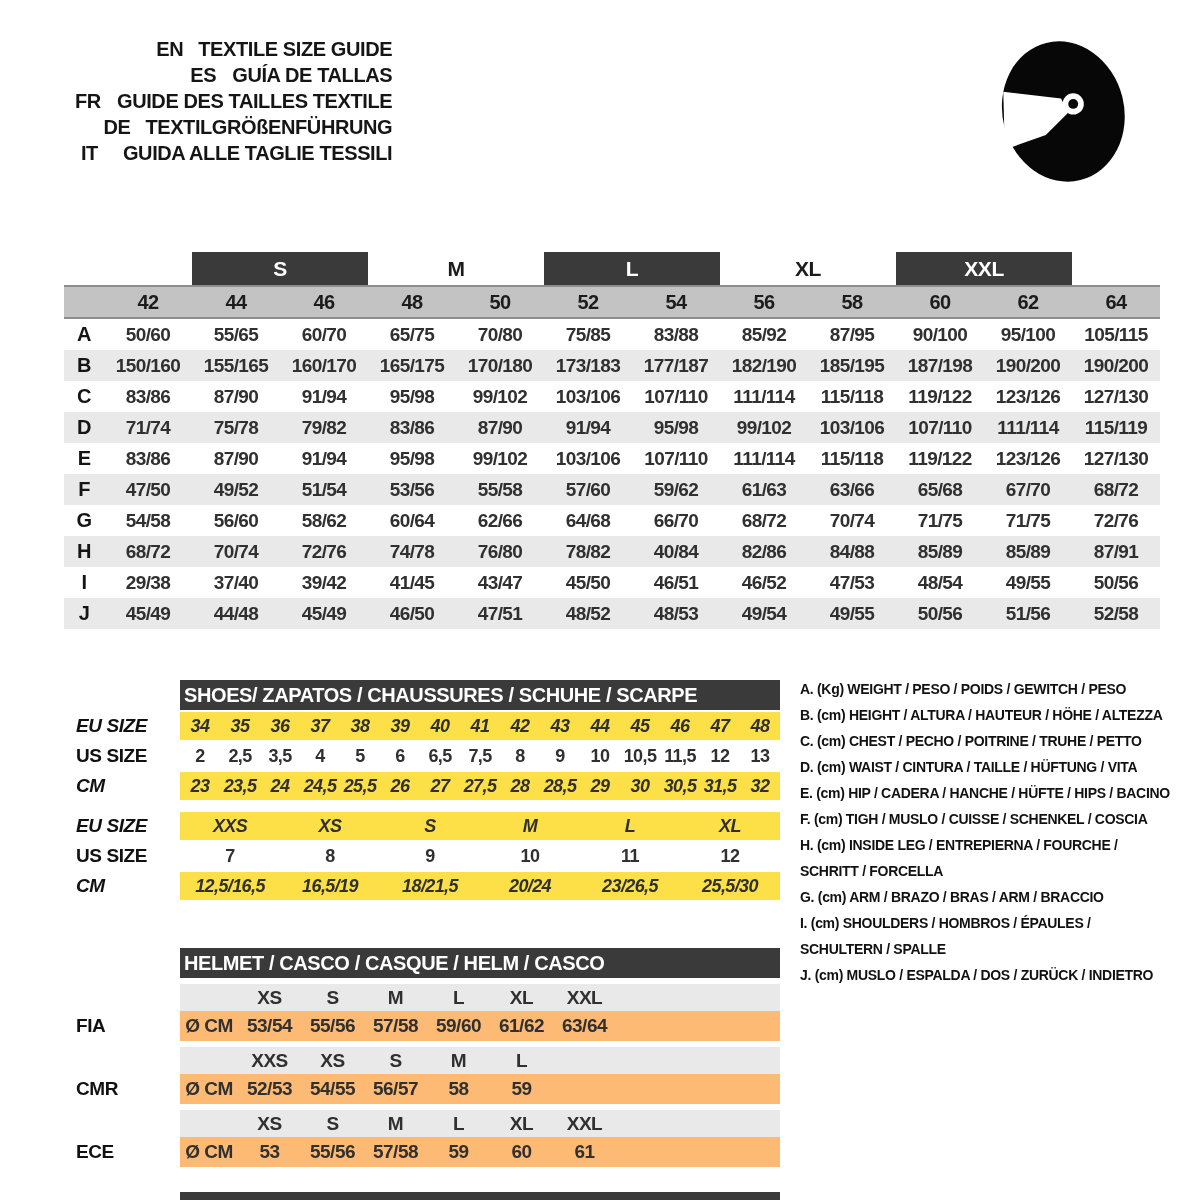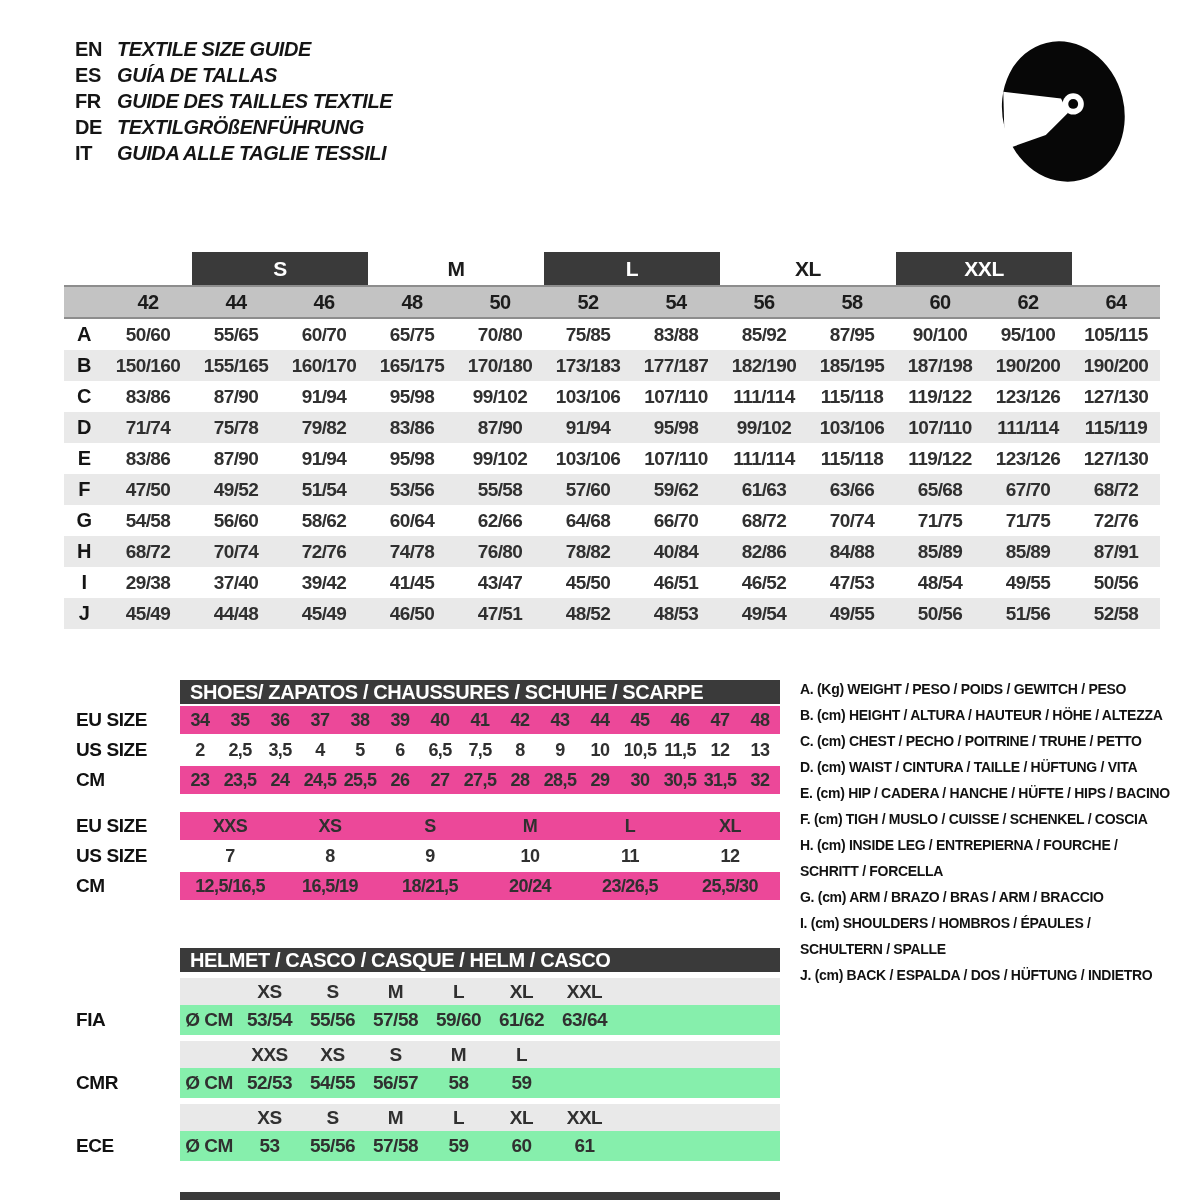--- a/index.html
+++ b/index.html
@@ -4,23 +4,23 @@
 <style>
   html,body{margin:0;padding:0;}
   body{
     width:1200px;height:1200px;background:#ffffff;position:relative;
     font-family:"Liberation Sans",sans-serif;color:#222;overflow:hidden;
   }
   .abs{position:absolute;}
 
   
   #languages{left:75px;top:36px;}
-  .lang-row{display:flex;align-items:center;height:26px;font-weight:bold;font-size:20px;letter-spacing:-0.4px;color:#151515;}
+  .lang-row{display:flex;align-items:center;height:26px;font-weight:bold;font-size:20px;letter-spacing:-0.4px;color:#151515;justify-content:flex-end;}
   .lang-code{width:42px;flex:0 0 42px;}
-  .lang-title{white-space:nowrap;font-style:italic;}
+  .lang-title{white-space:nowrap;}
 
   
   #helmet-icon{left:982px;top:26px;width:152px;height:168px;}
 
   
   #size-table{left:64px;top:252px;width:1096px;}
   .grid13{display:grid;grid-template-columns:40px repeat(12,1fr);}
   .groups-row{height:33px;}
   .group{display:flex;align-items:center;justify-content:center;font-weight:bold;font-size:21px;color:#1c1c1c;letter-spacing:-0.4px;}
   .group.boxed{background:#3a3a3a;color:#ffffff;}
@@ -28,35 +28,35 @@
     align-items:center;text-align:center;font-weight:bold;font-size:20px;color:#1c1c1c;letter-spacing:-0.5px;}
   .t-row{height:31px;align-items:center;text-align:center;font-weight:bold;font-size:19px;color:#303030;letter-spacing:-0.6px;}
   .t-row.striped{background:#e9e9e9;}
   .t-row .letter{color:#151515;font-size:20px;}
 
   
   .section{position:absolute;left:180px;width:600px;}
   #shoes{top:680px;}
   #gloves{top:810px;}
   #helmet{top:948px;}
-  .sec-header{height:24px;background:#3a3a3a;color:#ffffff;display:flex;align-items:center;
-    padding-left:10px;font-weight:bold;font-size:20px;letter-spacing:-0.4px;white-space:nowrap;box-sizing:border-box;}
+  .sec-header{height:30px;background:#3a3a3a;color:#ffffff;display:flex;align-items:center;
+    padding-left:4px;font-weight:bold;font-size:20px;letter-spacing:-0.4px;white-space:nowrap;box-sizing:border-box;}
   .sec-row{position:relative;height:28px;margin-top:2px;display:grid;align-items:center;text-align:center;
     font-weight:bold;font-size:18px;color:#303030;letter-spacing:-0.6px;}
-  .sec-row.striped{background:#ec4899;}
+  .sec-row.striped{background:#fde047;font-style:italic;}
   .cols15{grid-template-columns:repeat(15,1fr);}
   .cols6{grid-template-columns:repeat(6,1fr);}
   .row-label{position:absolute;left:-104px;width:100px;text-align:left;color:#111111;font-size:19px;letter-spacing:-0.4px;white-space:nowrap;}
 
   
   .h-grid{grid-template-columns:58px repeat(6,63px);}
   .h-sizes{position:relative;height:27px;margin-top:6px;display:grid;align-items:center;text-align:center;
     font-weight:bold;font-size:19px;color:#303030;letter-spacing:-0.5px;background:#e9e9e9;}
   .h-values{position:relative;height:30px;margin-top:0;display:grid;align-items:center;text-align:center;
-    font-weight:bold;font-size:19px;color:#303030;letter-spacing:-0.5px;background:#86efac;}
+    font-weight:bold;font-size:19px;color:#303030;letter-spacing:-0.5px;background:#fdba74;}
 
   
   #legend{left:800px;top:676px;width:396px;font-weight:bold;font-size:14px;line-height:26px;
     color:#111111;letter-spacing:-0.3px;}
   .legend-item{white-space:pre-line;}
 
   
   #bottom-bar{left:180px;top:1192px;width:600px;height:8px;background:#3a3a3a;}
 </style>
 </head>
@@ -431,16 +431,16 @@
     <div class="legend-item">B. (cm) HEIGHT / ALTURA / HAUTEUR / HÖHE / ALTEZZA</div>
     <div class="legend-item">C. (cm) CHEST / PECHO / POITRINE / TRUHE / PETTO</div>
     <div class="legend-item">D. (cm) WAIST / CINTURA / TAILLE / HÜFTUNG / VITA</div>
     <div class="legend-item">E. (cm) HIP / CADERA / HANCHE / HÜFTE / HIPS / BACINO</div>
     <div class="legend-item">F. (cm) TIGH / MUSLO / CUISSE / SCHENKEL / COSCIA</div>
     <div class="legend-item">H. (cm) INSIDE LEG / ENTREPIERNA / FOURCHE /
 SCHRITT / FORCELLA</div>
     <div class="legend-item">G. (cm) ARM / BRAZO / BRAS / ARM / BRACCIO</div>
     <div class="legend-item">I. (cm) SHOULDERS / HOMBROS / ÉPAULES /
 SCHULTERN / SPALLE</div>
-    <div class="legend-item">J. (cm) BACK / ESPALDA / DOS / HÜFTUNG / INDIETRO</div>
+    <div class="legend-item">J. (cm) MUSLO / ESPALDA / DOS / ZURÜCK / INDIETRO</div>
   </div>
 
 <div class="abs" id="bottom-bar"></div>
 
 </body></html>

